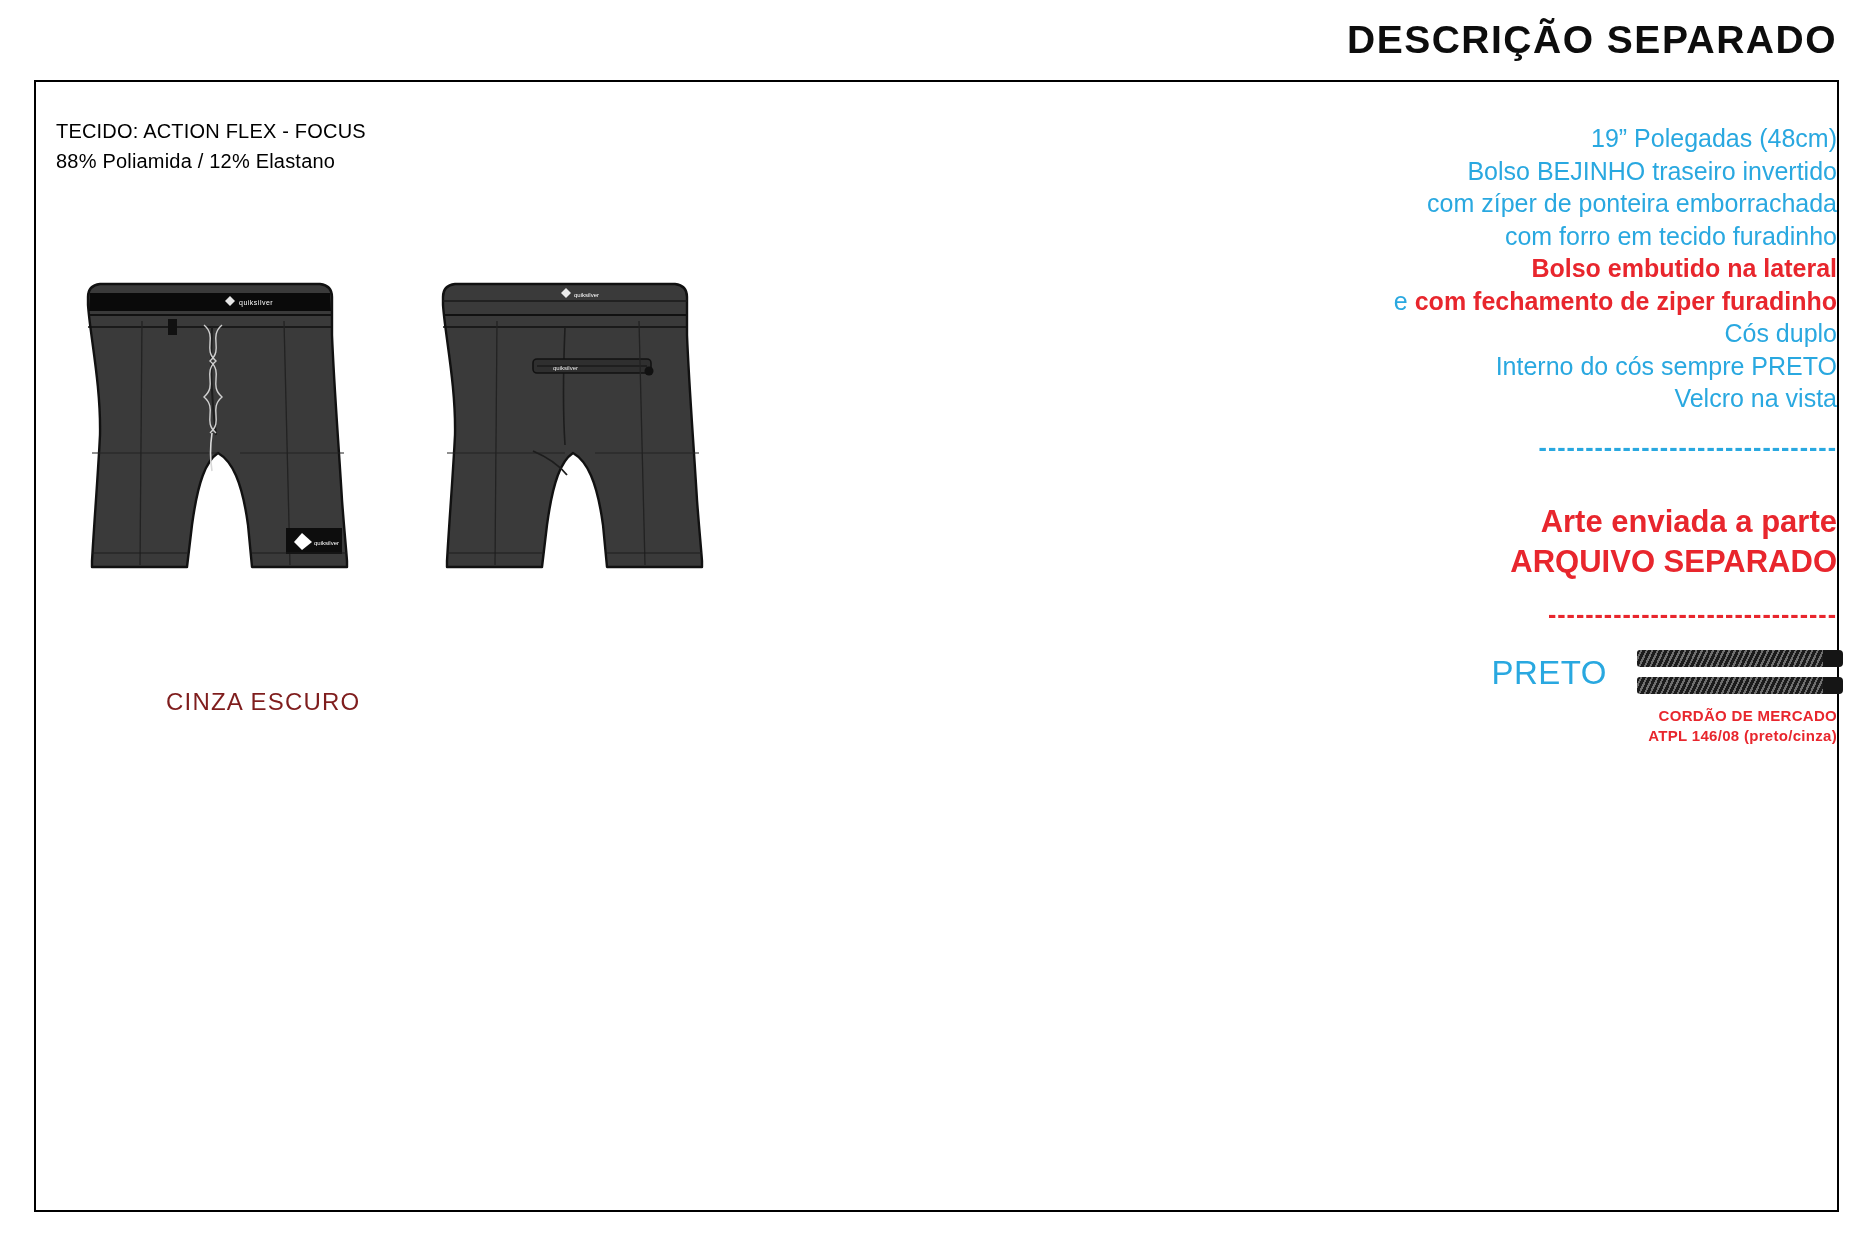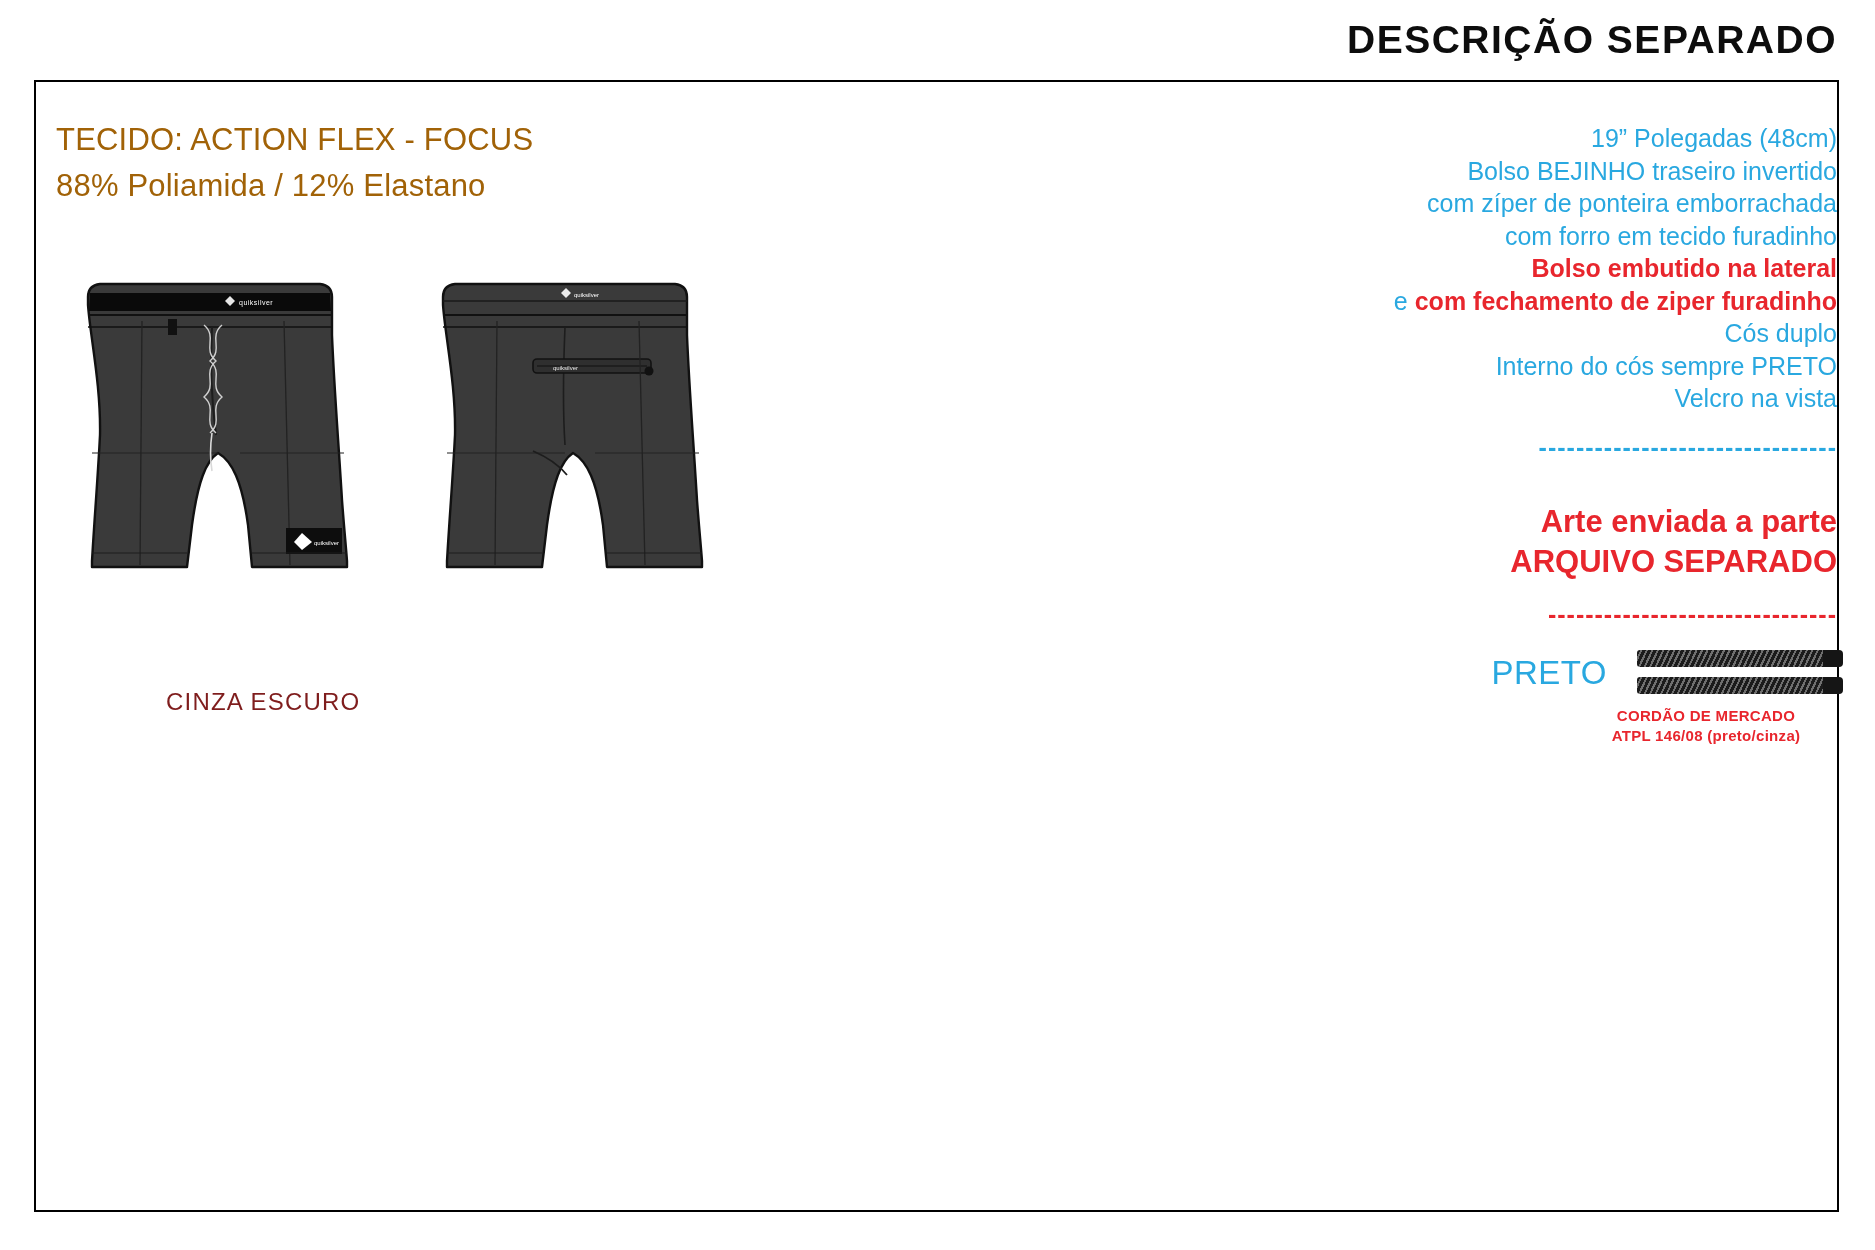--- a/index.html
+++ b/index.html
@@ -36,22 +36,22 @@
     height: 1132px;
     border: 2px solid #000;
     box-sizing: border-box;
   }
 
   
   .fabric-block {
     position: absolute;
     left: 56px;
     top: 117px;
-    color: #a16207;
-    font-size: 31px;
+    color: #000000;
+    font-size: 20px;
     line-height: 1.48;
     letter-spacing: 0.2px;
   }
   .fabric-block div { white-space: nowrap; }
 
   
   .color-caption {
     position: absolute;
     left: 166px;
     top: 688px;
@@ -140,21 +140,21 @@
     height: 17px;
     background: #151515;
     border-radius: 0 4px 4px 0;
   }
 
   .cord-note {
     position: absolute;
     right: 38px;
     top: 706px;
     width: 560px;
-    text-align: center;
+    text-align: right;
     padding-left: 298px;
     box-sizing: border-box;
     color: #e8262d;
     font-size: 15px;
     font-weight: bold;
     line-height: 1.35;
     letter-spacing: 0.3px;
   }
 
   

